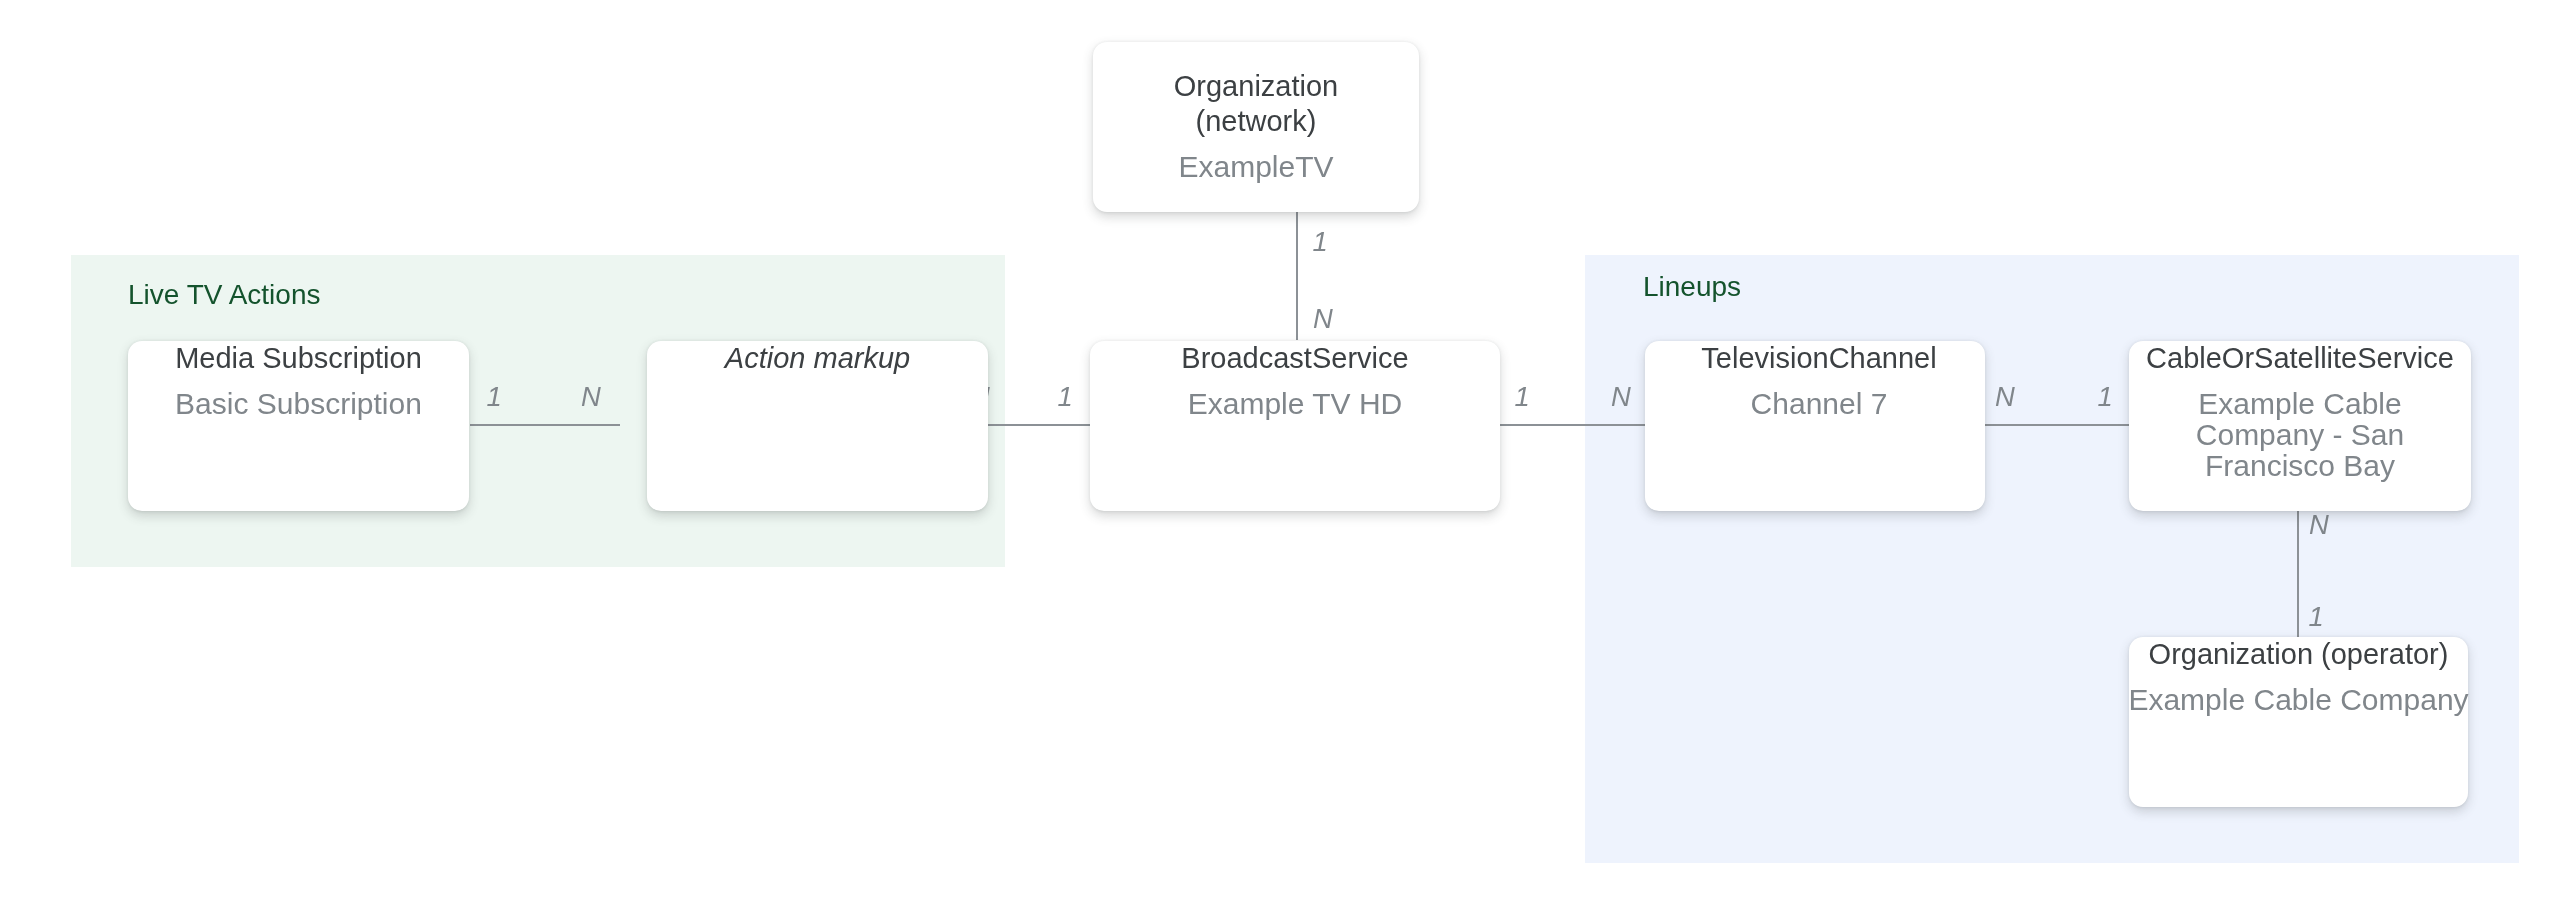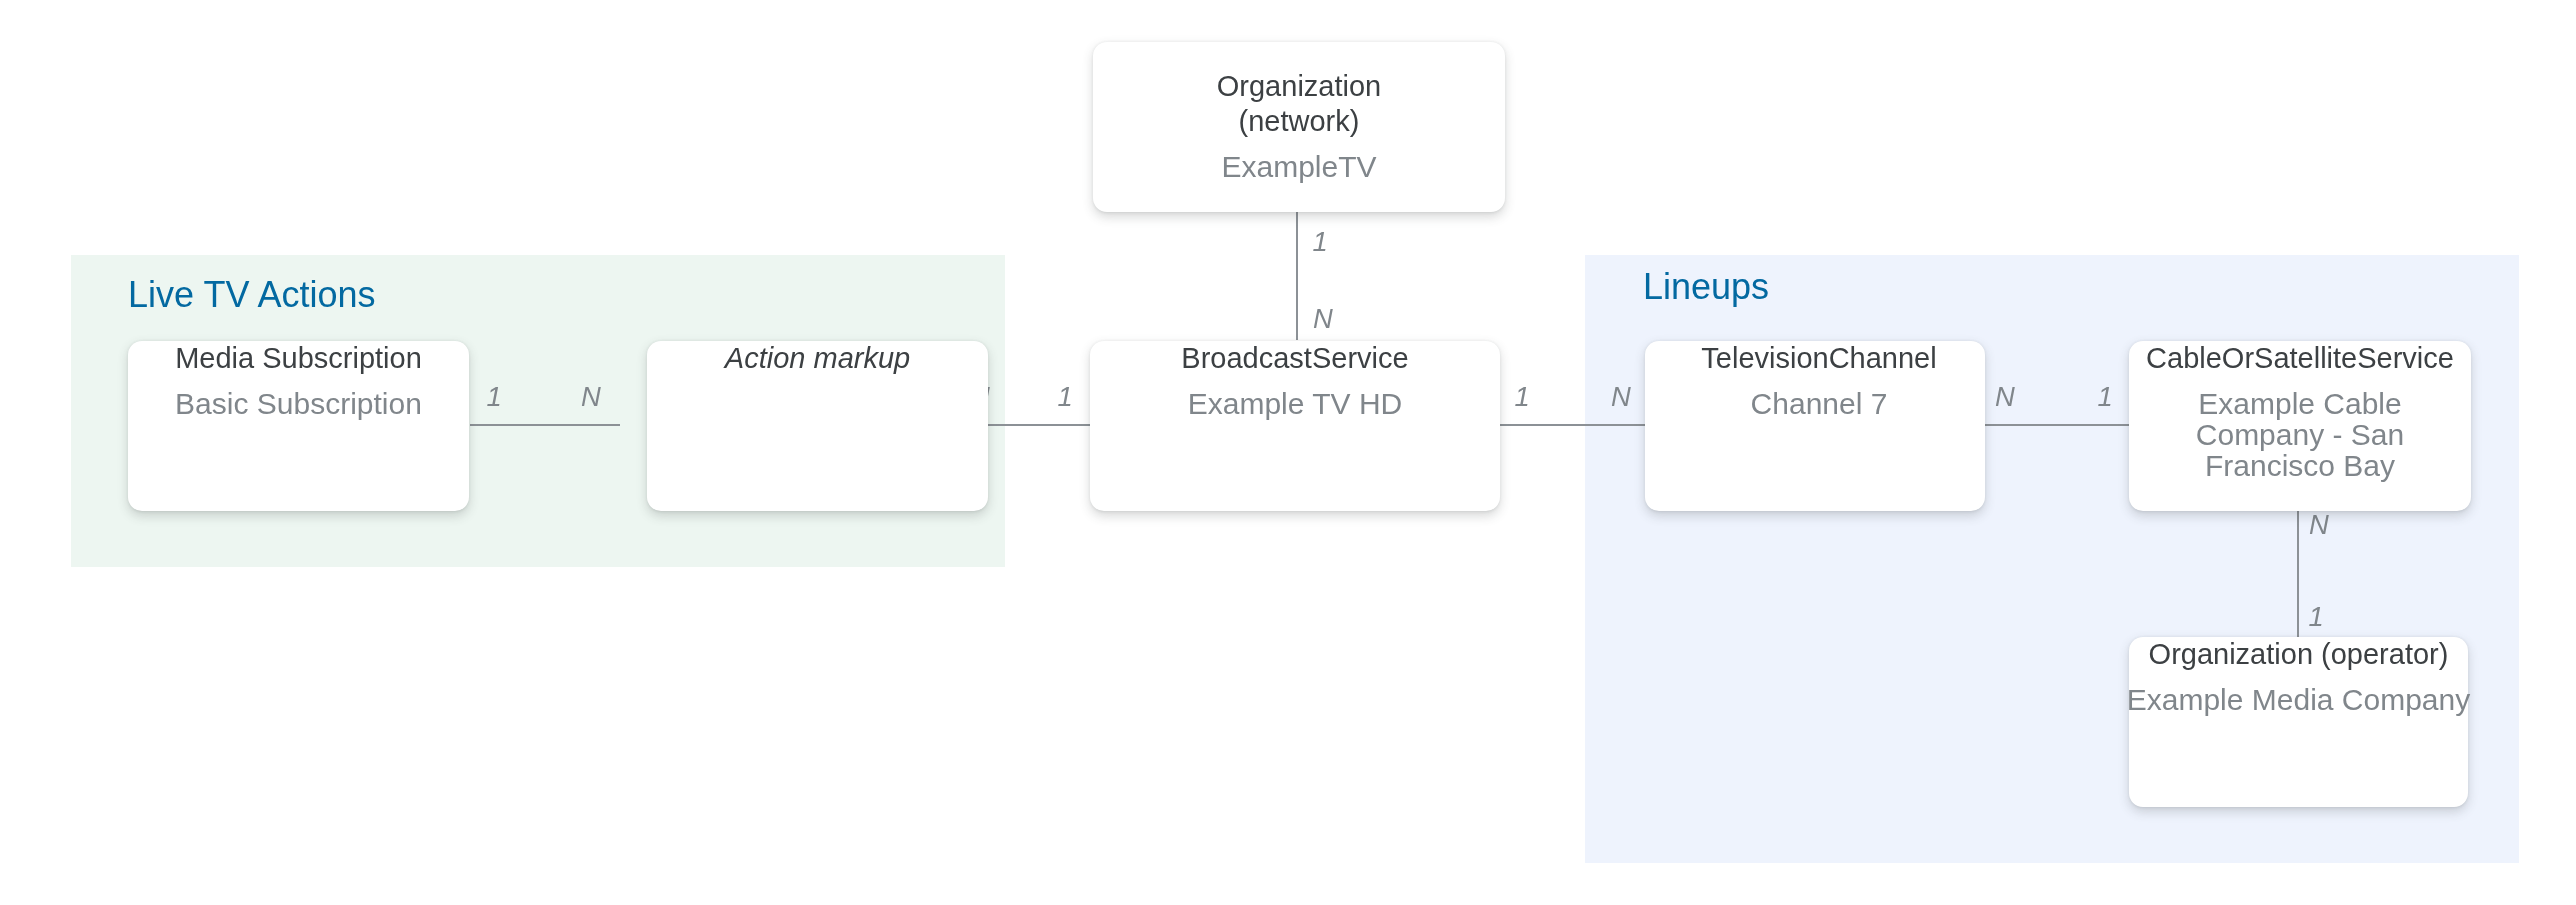--- a/index.html
+++ b/index.html
@@ -17,23 +17,23 @@
   .region-live {
     left: 71px; top: 255px; width: 934px; height: 312px;
     background: #edf6f1;
   }
   .region-lineups {
     left: 1585px; top: 255px; width: 934px; height: 608px;
     background: #eef3fd;
   }
   .region-title {
     position: absolute;
-    font-size: 36px;
+    font-size: 28px;
     line-height: 37px;
-    color: #0369a1;
+    color: #14532d;
     white-space: nowrap;
   }
   .region-title.live { left: 128px; top: 276px; }
   .region-title.lineups { left: 1643px; top: 268px; }
 
   .node {
     position: absolute;
     height: 170px;
     background: #ffffff;
     border-radius: 14px;
@@ -62,21 +62,21 @@
     color: #80868b;
     margin-top: 12.4px;
     white-space: nowrap;
   }
   .node-subtitle.wrap {
     white-space: normal;
     max-width: 305px;
     line-height: 31px;
   }
 
-  .n-org-network       { left: 1093px; top: 42px;  width: 412px; }
+  .n-org-network       { left: 1093px; top: 42px;  width: 326px; }
   .n-media-sub         { left: 128px;  top: 341px; width: 341px; }
   .n-action-markup     { left: 647px;  top: 341px; width: 341px; font-style: italic; }
   .n-broadcast         { left: 1090px; top: 341px; width: 410px; }
   .n-tv-channel        { left: 1645px; top: 341px; width: 340px; padding-left: 8px; }
   .n-cable-satellite   { left: 2129px; top: 341px; width: 342px; }
   .n-org-operator      { left: 2129px; top: 637px; width: 339px; }
 
   .edge {
     position: absolute;
     background: #8c9196;
@@ -159,17 +159,17 @@
     <div class="node-subtitle">Channel 7</div>
   </div>
 
   <div class="node n-cable-satellite">
     <div class="node-title">CableOrSatelliteService</div>
     <div class="node-subtitle wrap">Example Cable Company - San Francisco Bay</div>
   </div>
 
   <div class="node n-org-operator">
     <div class="node-title">Organization (operator)</div>
-    <div class="node-subtitle">Example Media Company</div>
+    <div class="node-subtitle">Example Cable Company</div>
   </div>
 
 </div>
 
 
 </body></html>

